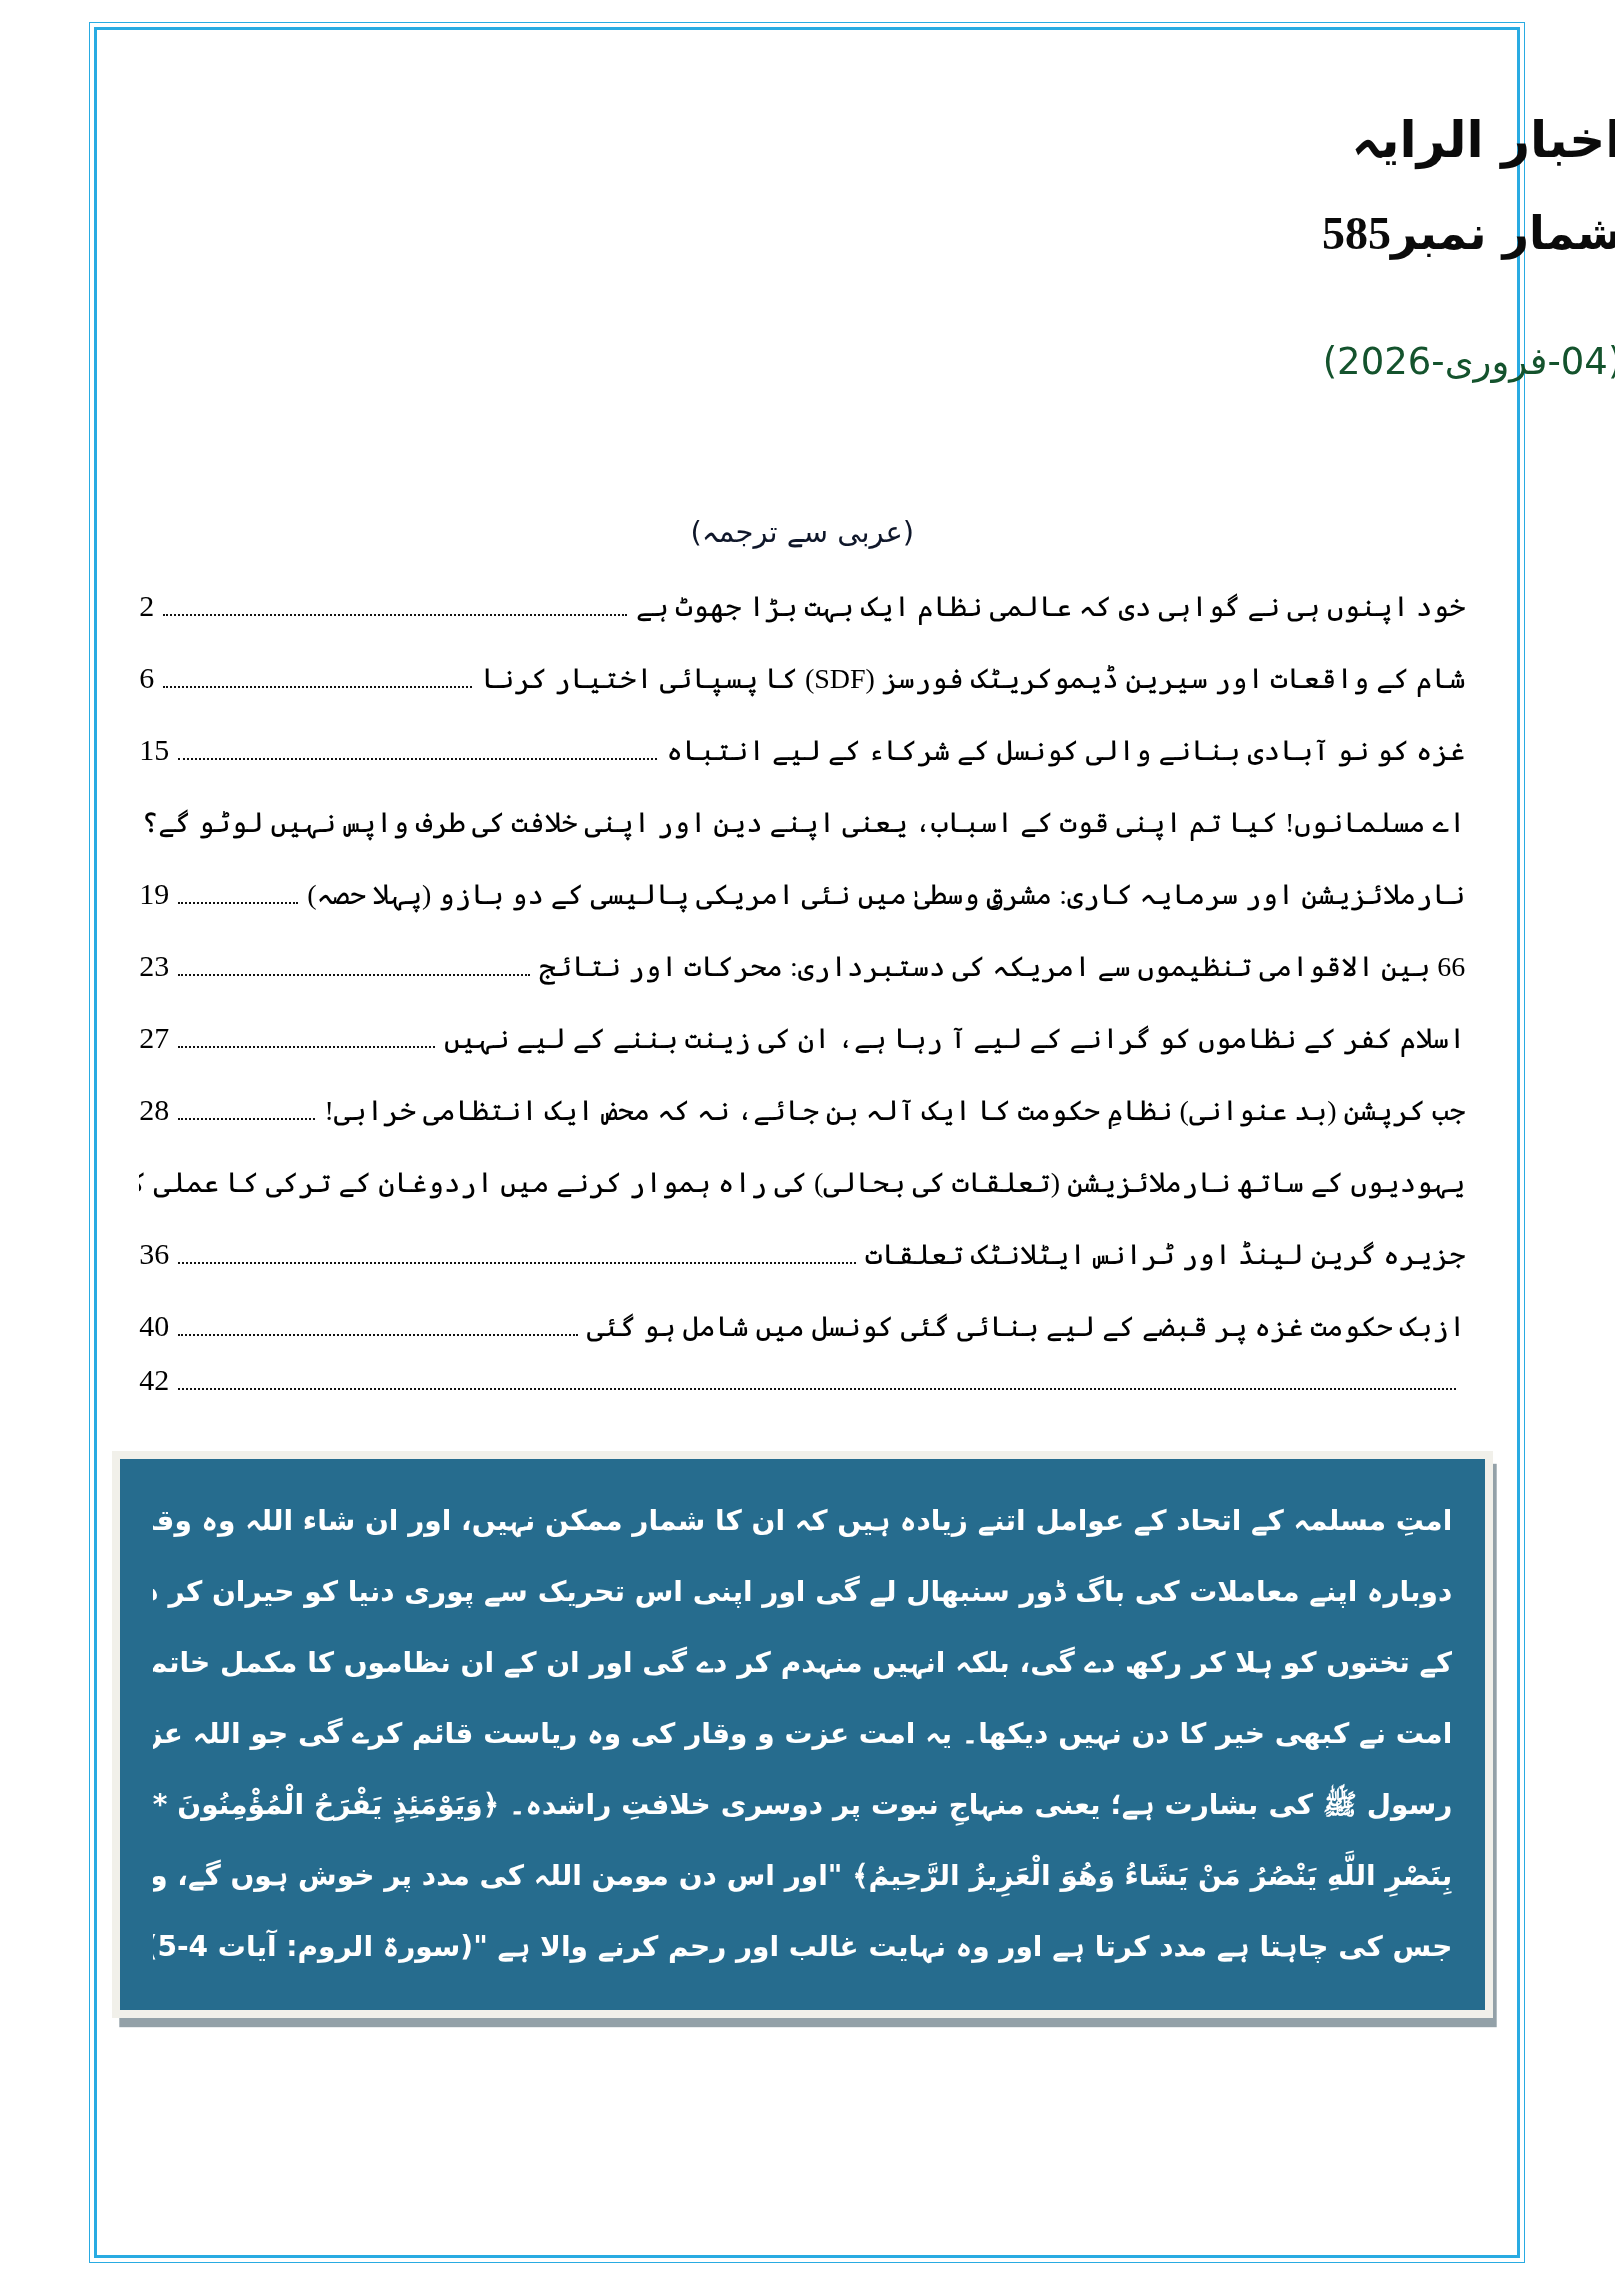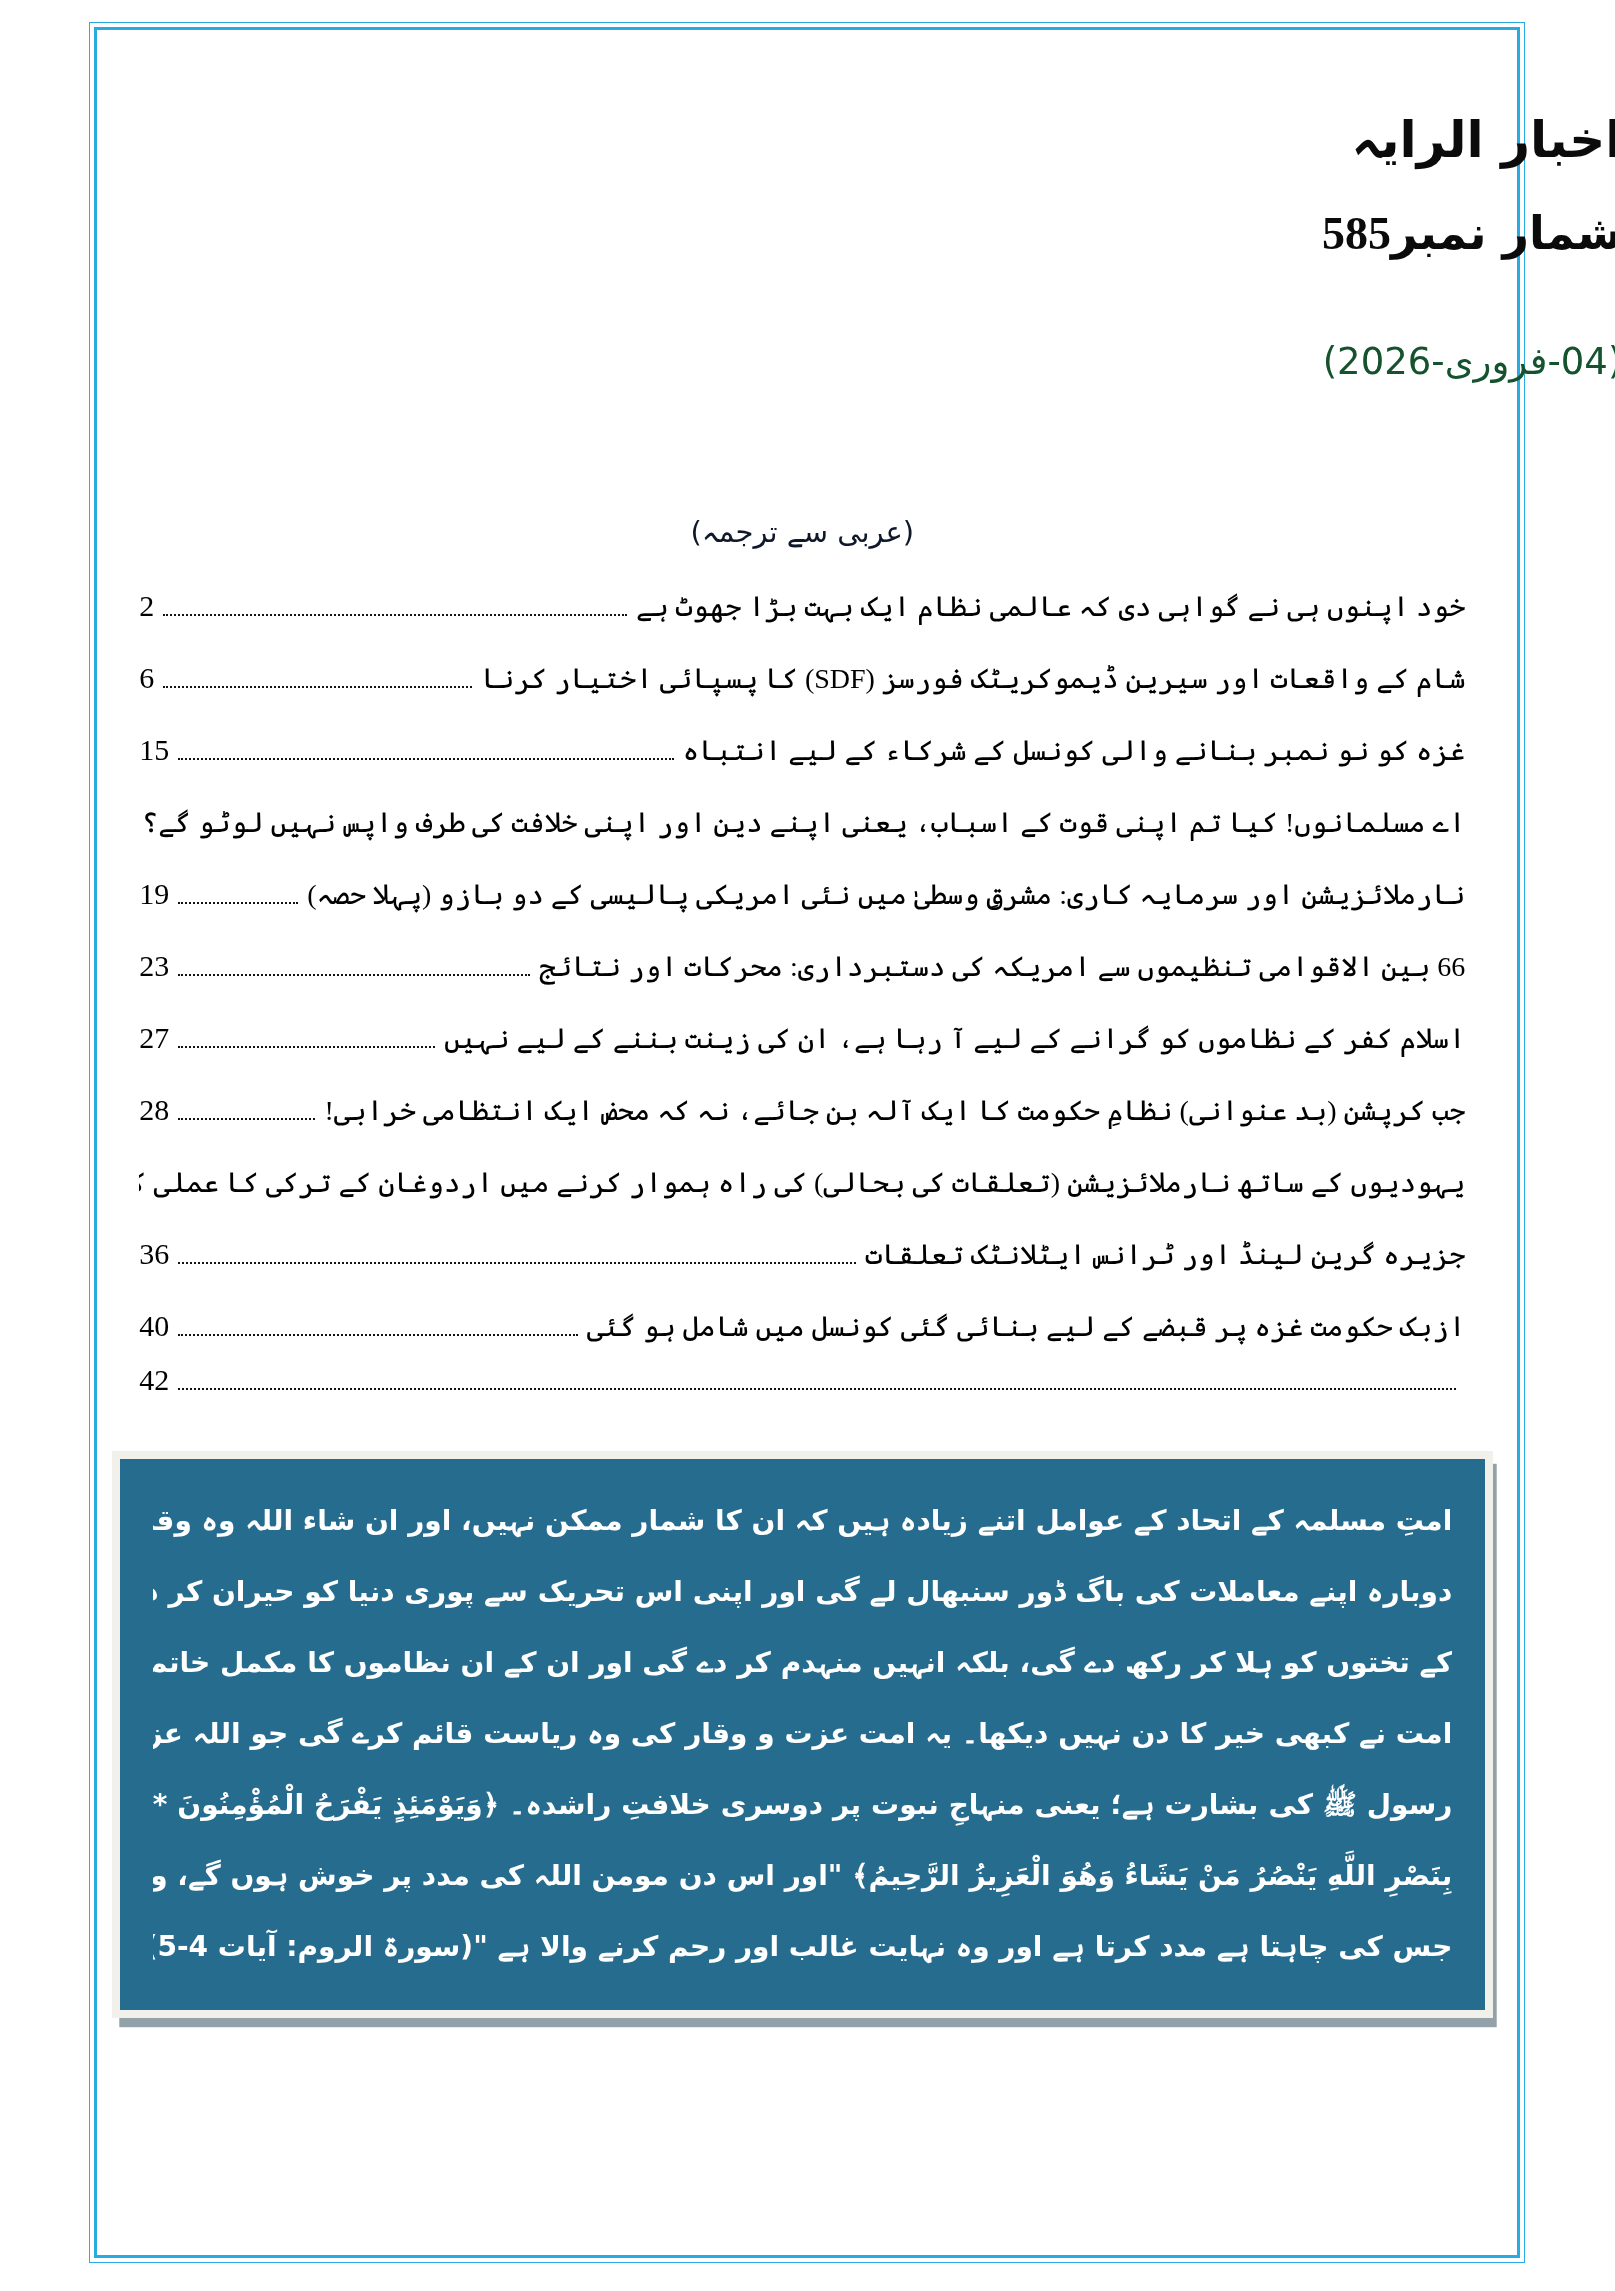--- a/index.html
+++ b/index.html
@@ -82,21 +82,21 @@
           <span class="toc-title">خود اپنوں ہی نے گواہی دی کہ عالمی نظام ایک بہت بڑا جھوٹ ہے</span>
           <span class="toc-leader"></span>
           <span class="toc-page">2</span>
         </div>
         <div class="toc-row">
           <span class="toc-title">شام کے واقعات اور سیرین ڈیموکریٹک فورسز (SDF) کا پسپائی اختیار کرنا</span>
           <span class="toc-leader"></span>
           <span class="toc-page">6</span>
         </div>
         <div class="toc-row">
-          <span class="toc-title">غزہ کو نو نمبر بنانے والی کونسل کے شرکاء کے لیے انتباہ</span>
+          <span class="toc-title">غزہ کو نو آبادی بنانے والی کونسل کے شرکاء کے لیے انتباہ</span>
           <span class="toc-leader"></span>
           <span class="toc-page">15</span>
         </div>
         <div class="toc-row">
           <span class="toc-title">اے مسلمانوں! کیا تم اپنی قوت کے اسباب، یعنی اپنے دین اور اپنی خلافت کی طرف واپس نہیں لوٹو گے؟</span>
           <span class="toc-leader"></span>
           <span class="toc-page">17</span>
         </div>
         <div class="toc-row">
           <span class="toc-title">نارملائزیشن اور سرمایہ کاری: مشرقِ وسطیٰ میں نئی امریکی پالیسی کے دو بازو (پہلا حصہ)</span>

